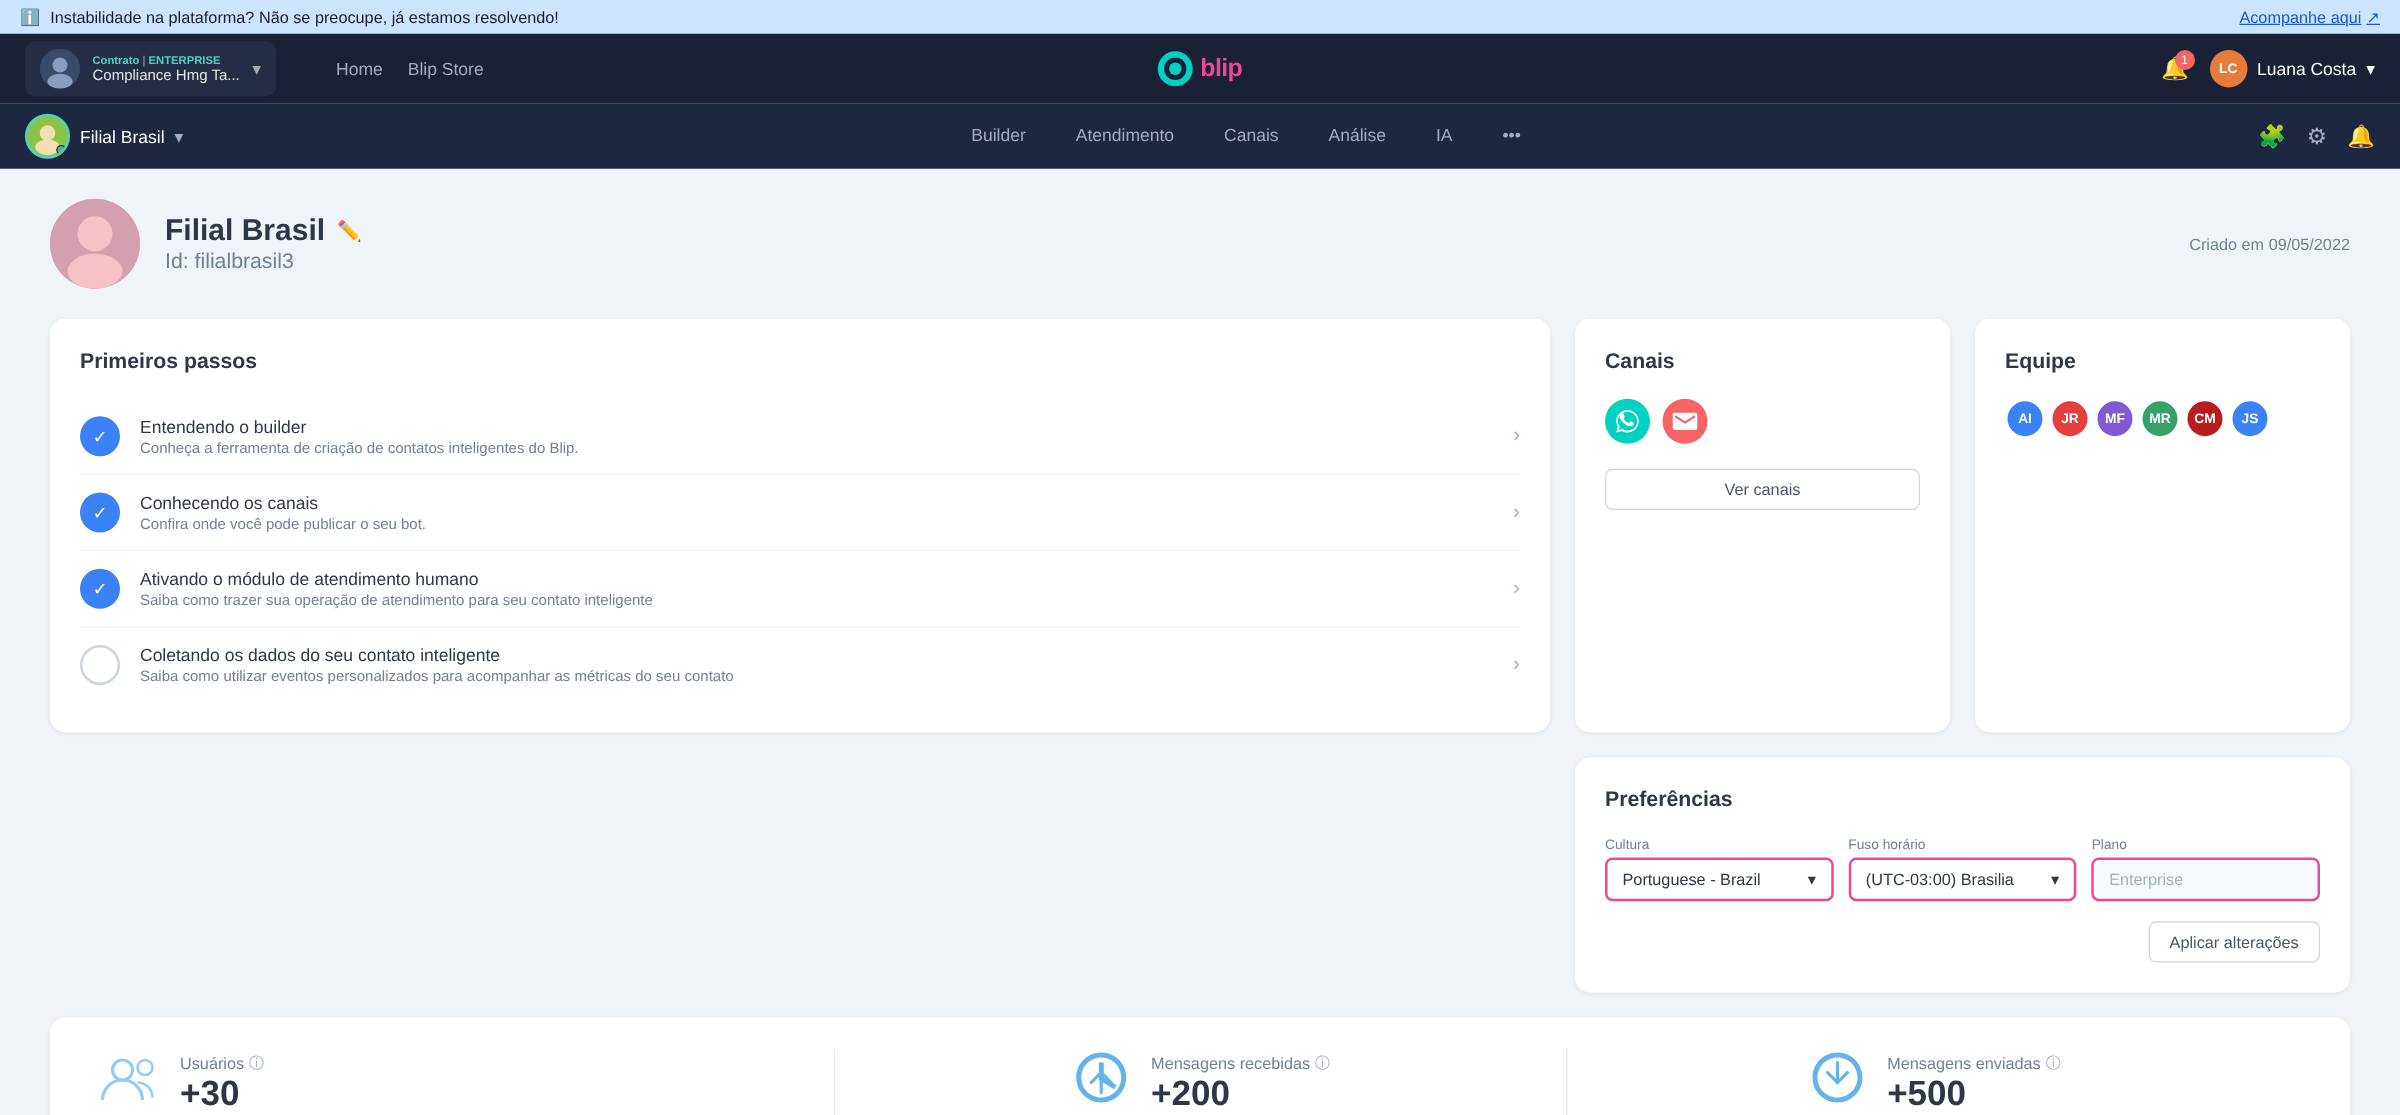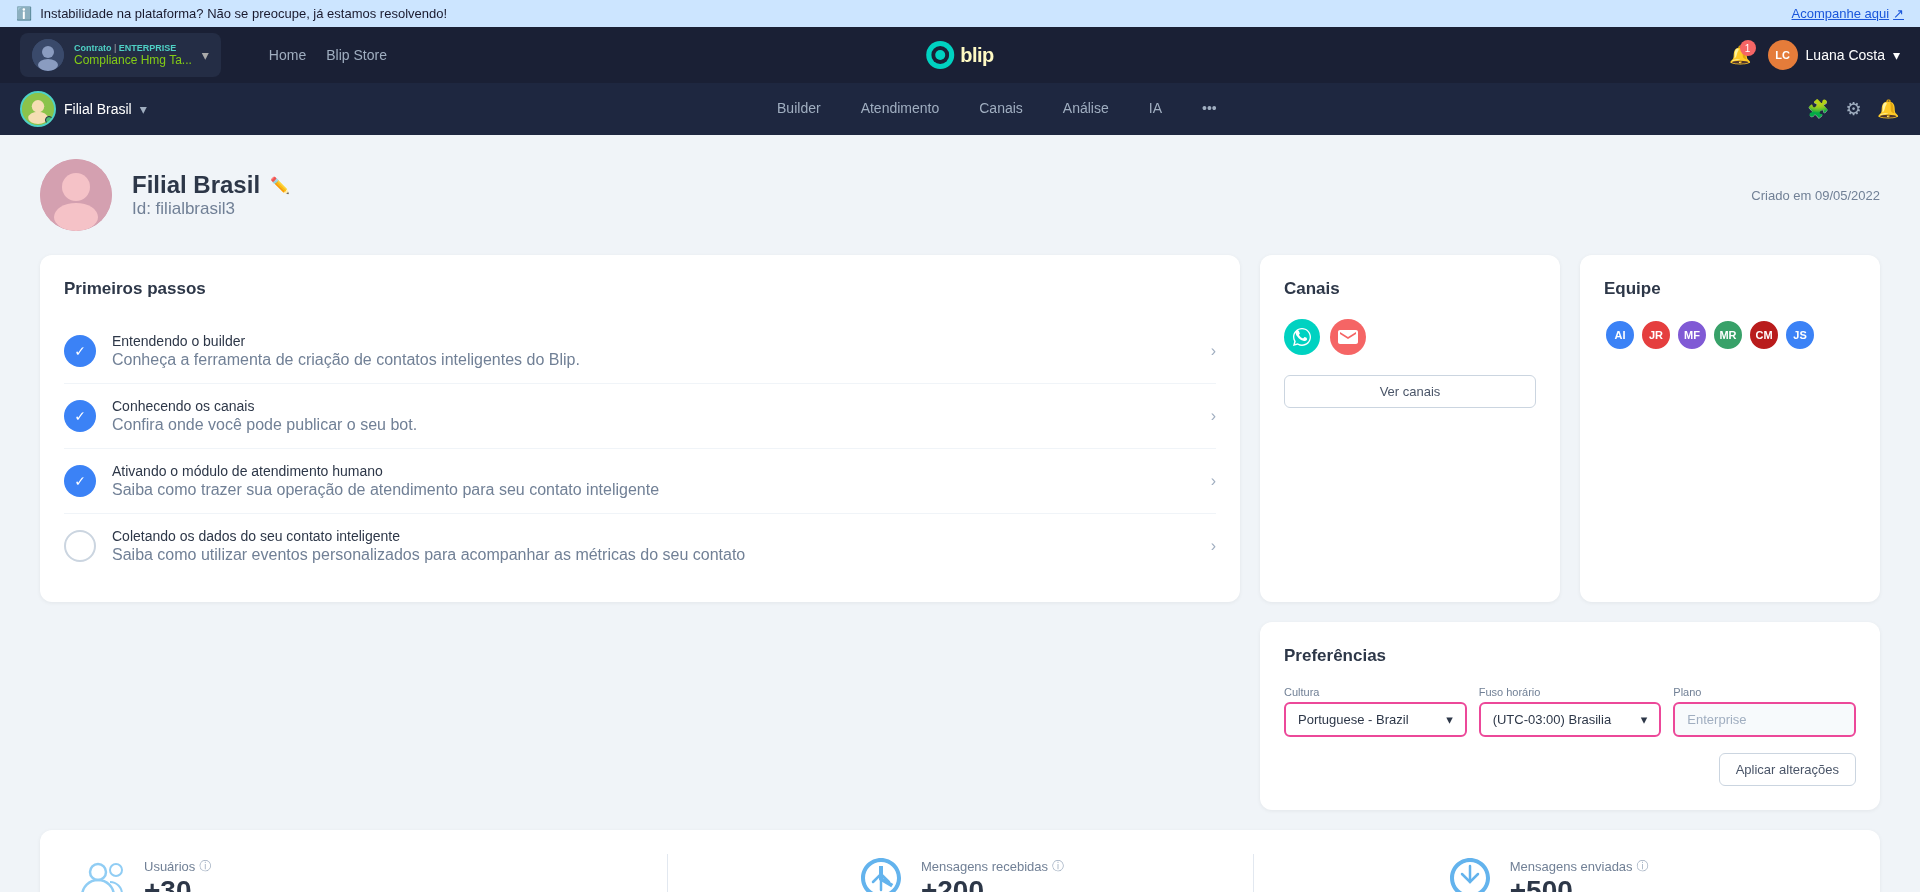--- a/index.html
+++ b/index.html
@@ -40,21 +40,21 @@
       width: 32px; height: 32px;
       background: #3a4a6b;
       border-radius: 50%;
       overflow: hidden;
       display: flex; align-items: center; justify-content: center;
       font-size: 12px; color: #fff;
     }
     .contract-info { display: flex; flex-direction: column; }
     .contract-badge { font-size: 9px; color: #aaa; }
     .contract-badge span { color: #4fd1c5; font-weight: bold; }
-    .contract-name { font-size: 12px; color: #84cc16; font-weight: 500; }
+    .contract-name { font-size: 12px; color: #e5e5e5; font-weight: 500; }
     .chevron-icon { color: #aaa; font-size: 14px; }
 
     .nav-links { display: flex; gap: 20px; padding-left: 24px; }
     .nav-link {
       color: #a0aec0;
       font-size: 14px;
       cursor: pointer;
       text-decoration: none;
     }
 
@@ -63,21 +63,21 @@
       left: 50%;
       transform: translateX(-50%);
       display: flex; align-items: center; gap: 6px;
     }
     .blip-logo-circle {
       width: 28px; height: 28px;
       background: #00d2c1;
       border-radius: 50%;
       display: flex; align-items: center; justify-content: center;
     }
-    .blip-logo-text { color: #fef9c3; font-size: 20px; font-weight: 600; letter-spacing: -0.5px; }
+    .blip-logo-text { color: #ec4899; font-size: 20px; font-weight: 600; letter-spacing: -0.5px; }
 
     .top-nav-right {
       margin-left: auto;
       display: flex;
       align-items: center;
       gap: 16px;
     }
     .notif-btn {
       position: relative;
       background: none;
@@ -213,21 +213,21 @@
       display: flex; align-items: center; justify-content: center;
       color: #fff; font-size: 14px;
       flex-shrink: 0;
     }
     .step-check.unchecked {
       background: #fff;
       border: 2px solid #cbd5e0;
     }
     .step-content { flex: 1; }
     .step-title { font-size: 14px; font-weight: 500; color: #2d3748; }
-    .step-desc { font-size: 16px; color: #718096; margin-top: 2px; }
+    .step-desc { font-size: 12px; color: #718096; margin-top: 2px; }
     .step-arrow { color: #a0aec0; font-size: 16px; }
 
     
     .canais-icons { display: flex; gap: 10px; margin-bottom: 20px; }
     .canal-icon {
       width: 36px; height: 36px;
       border-radius: 50%;
       display: flex; align-items: center; justify-content: center;
       font-size: 16px; color: #fff;
     }

